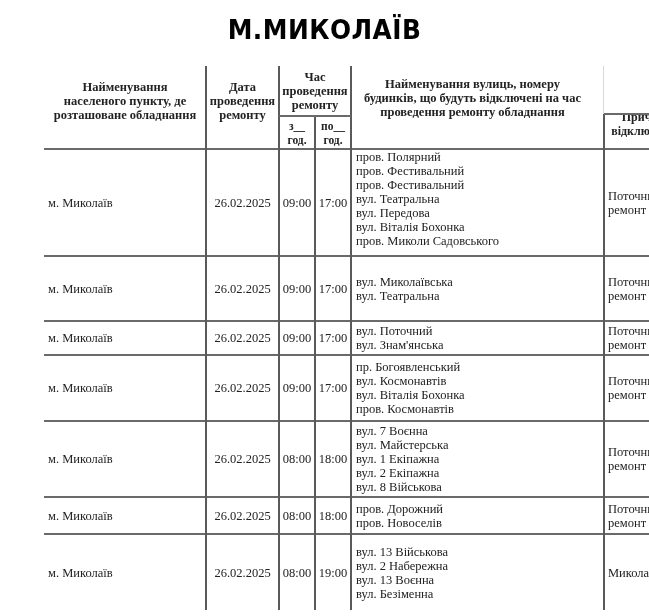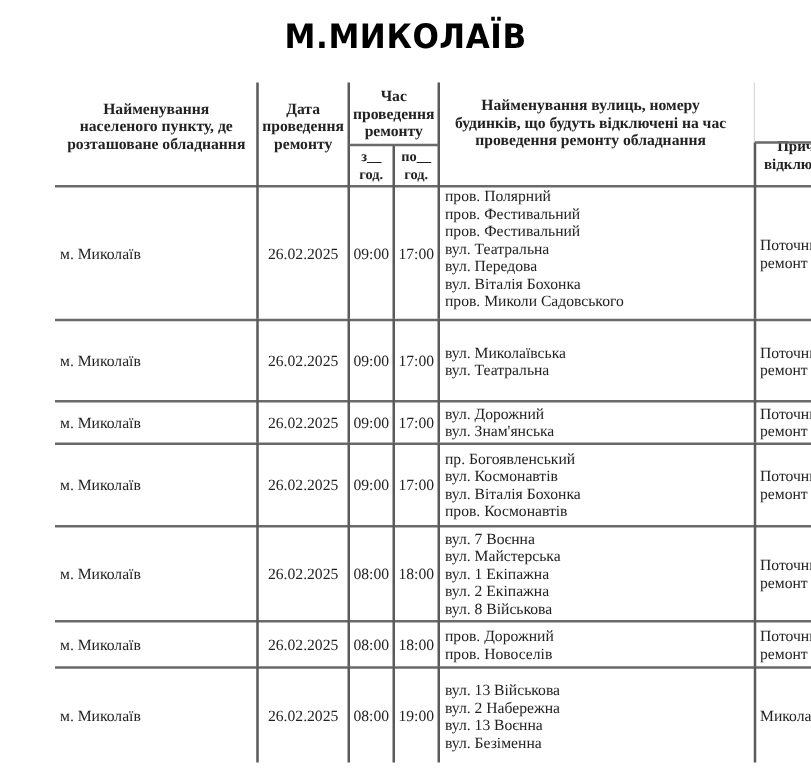--- a/index.html
+++ b/index.html
@@ -130,21 +130,21 @@
         <div class="vline" style="left: 165px; top: 320px; height: 34px;"></div>
         <div class="cell body-text" style="left: 239px; top: 322px; width: 36px; height: 32px; justify-content: center; padding: 0px;">
           <span>09:00</span>
         </div>
         <div class="vline" style="left: 238px; top: 320px; height: 34px;"></div>
         <div class="cell body-text" style="left: 275px; top: 322px; width: 36px; height: 32px; justify-content: center; padding: 0px;">
           <span>17:00</span>
         </div>
         <div class="vline" style="left: 274px; top: 320px; height: 34px;"></div>
         <div class="cell body-text streets" style="left: 311px; top: 322px; width: 253px; height: 32px; justify-content: center; padding: 0px 0px 0px 5px;">
-          <span>вул. Дорожний</span>
+          <span>вул. Поточний</span>
           <span>вул. Знам'янська</span>
         </div>
         <div class="vline" style="left: 310px; top: 320px; height: 34px;"></div>
         <div class="cell body-text" style="left: 564px; top: 322px; width: 83px; height: 32px; justify-content: flex-start; padding: 0px 0px 0px 4px;">
           <span style="white-space: normal; width: 70px; display: block;">Поточний ремонт</span>
         </div>
         <div class="vline" style="left: 563px; top: 320px; height: 34px;"></div>
         <div class="vline" style="left: 645px; top: 320px; height: 34px; width: 1px; background: rgb(138, 138, 138);"></div>
       </div>
       <div>

